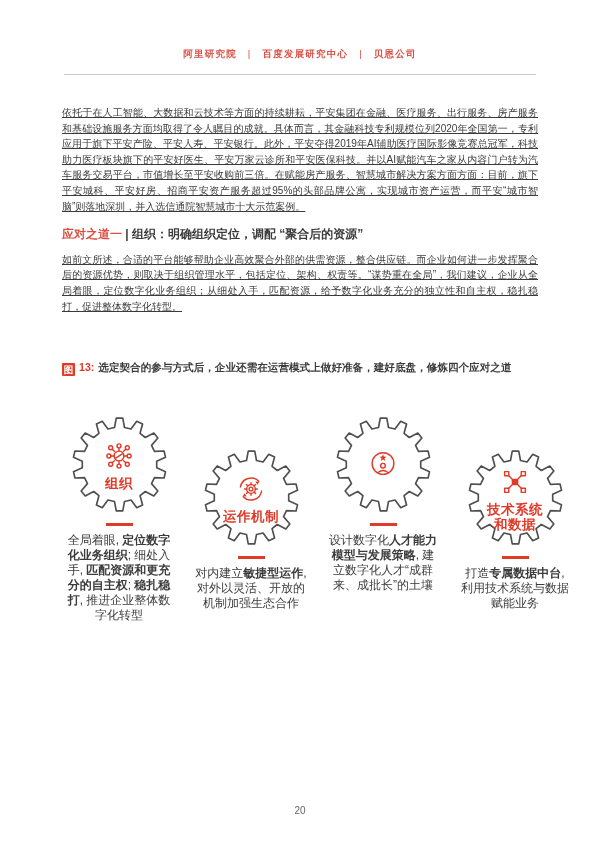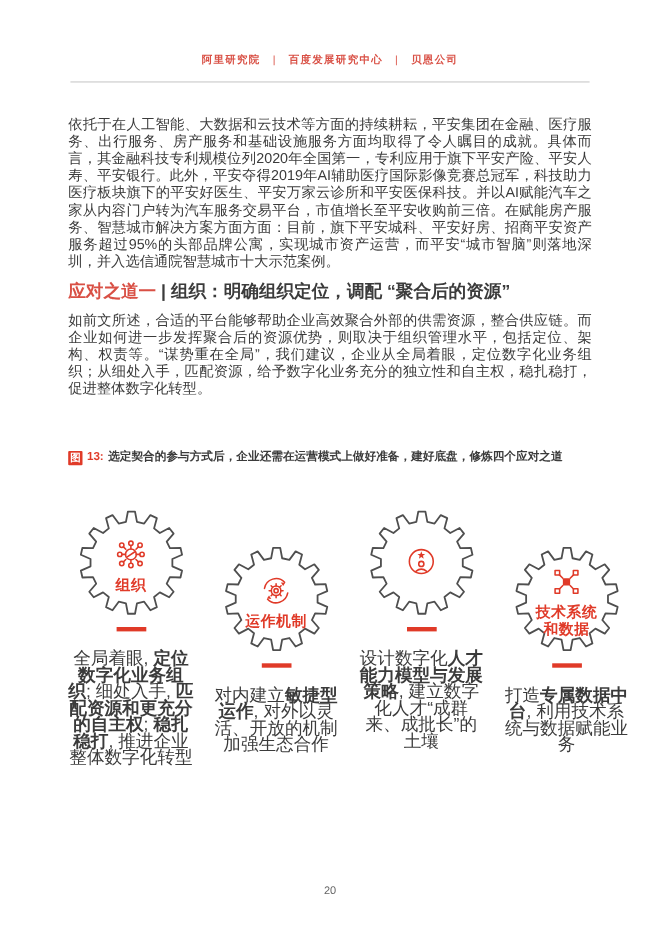--- a/index.html
+++ b/index.html
@@ -8,39 +8,39 @@
   }
   *{margin:0;padding:0;box-sizing:border-box;}
   html,body{background:#fff;}
   body{font-family:"Liberation Sans","DejaVu Sans",sans-serif;}
   .page{position:relative;width:600px;height:848px;background:var(--page_bg);overflow:hidden;}
   .orgs{padding-top:48px;text-align:center;font-size:9.5px;font-weight:bold;color:var(--accent_red);letter-spacing:1.2px;}
   .orgs .sep{margin:0 11px;font-weight:normal;}
   .rule{border:none;border-top:1px solid var(--rule_gray);margin:13px 64px 0 64px;}
   .subtitle{margin-top:9px;text-align:center;font-size:9.5px;font-weight:bold;color:#4A4A4A;letter-spacing:1px;}
   .content{margin:30px 62px 0 62px;}
-  .content p{font-size:13px;line-height:15.6px;color:var(--text_dark);text-align:justify;margin-bottom:11px;}
-  .sec{font-size:16px;line-height:15.6px;font-weight:bold;color:var(--text_dark);margin:13px 0 9px 0;}
+  .content p{font-size:10px;line-height:15.6px;color:var(--text_dark);text-align:justify;margin-bottom:11px;text-decoration:underline;}
+  .sec{font-size:12px;line-height:15.6px;font-weight:bold;color:var(--text_dark);margin:13px 0 9px 0;}
   .sec .red{color:var(--accent_red);}
   .caption{margin-top:47px;font-size:10.6px;font-weight:bold;color:var(--text_dark);white-space:nowrap;}
   .badge{display:inline-block;width:13px;height:13px;background:var(--figure_red);color:#fff;font-size:9.5px;line-height:13px;text-align:center;border-radius:1px;margin-right:4px;vertical-align:-1.5px;}
   .fig-num{color:var(--figure_red);margin-right:4px;}
   .figure{margin-top:40px;display:flex;justify-content:space-between;gap:18px;}
   .col{width:115px;display:flex;flex-direction:column;align-items:center;}
   .col.low{margin-top:33px;}
   .gearwrap{position:relative;width:97px;height:97px;}
   .gear{position:absolute;inset:0;width:97px;height:97px;}
   .gear path{fill:none;stroke:var(--gear_gray);stroke-width:1.7;stroke-linejoin:round;}
   .inner{position:absolute;inset:0;display:flex;flex-direction:column;align-items:center;justify-content:center;padding-top:2px;}
   .mini{width:34px;height:34px;margin-bottom:3px;flex:none;}
   .mini *{stroke:var(--figure_red);fill:none;stroke-width:1.5;stroke-linecap:round;stroke-linejoin:round;}
   .mini .fill{fill:var(--figure_red);stroke:none;}
   .glabel{font-size:13.5px;font-weight:bold;color:var(--figure_red);text-align:center;line-height:1.12;letter-spacing:0.5px;white-space:pre-line;}
   .dash{width:27px;height:3.5px;background:var(--figure_red);margin-top:10px;}
-  .desc{margin-top:18px;width:114px;font-size:16px;line-height:15px;color:var(--text_dark);text-align:center;}
+  .desc{margin-top:7px;width:114px;font-size:12px;line-height:15px;color:var(--text_dark);text-align:center;}
   .desc b{font-weight:bold;}
   .pageno{position:absolute;left:0;right:0;bottom:32px;text-align:center;font-size:10px;color:var(--pageno_gray);}
 </style>
 </head>
 <body>
 
 <div class="page">
 
   <div class="orgs">
     <span>阿里研究院</span><span class="sep">|</span><span>百度发展研究中心</span><span class="sep">|</span><span>贝恩公司</span>

